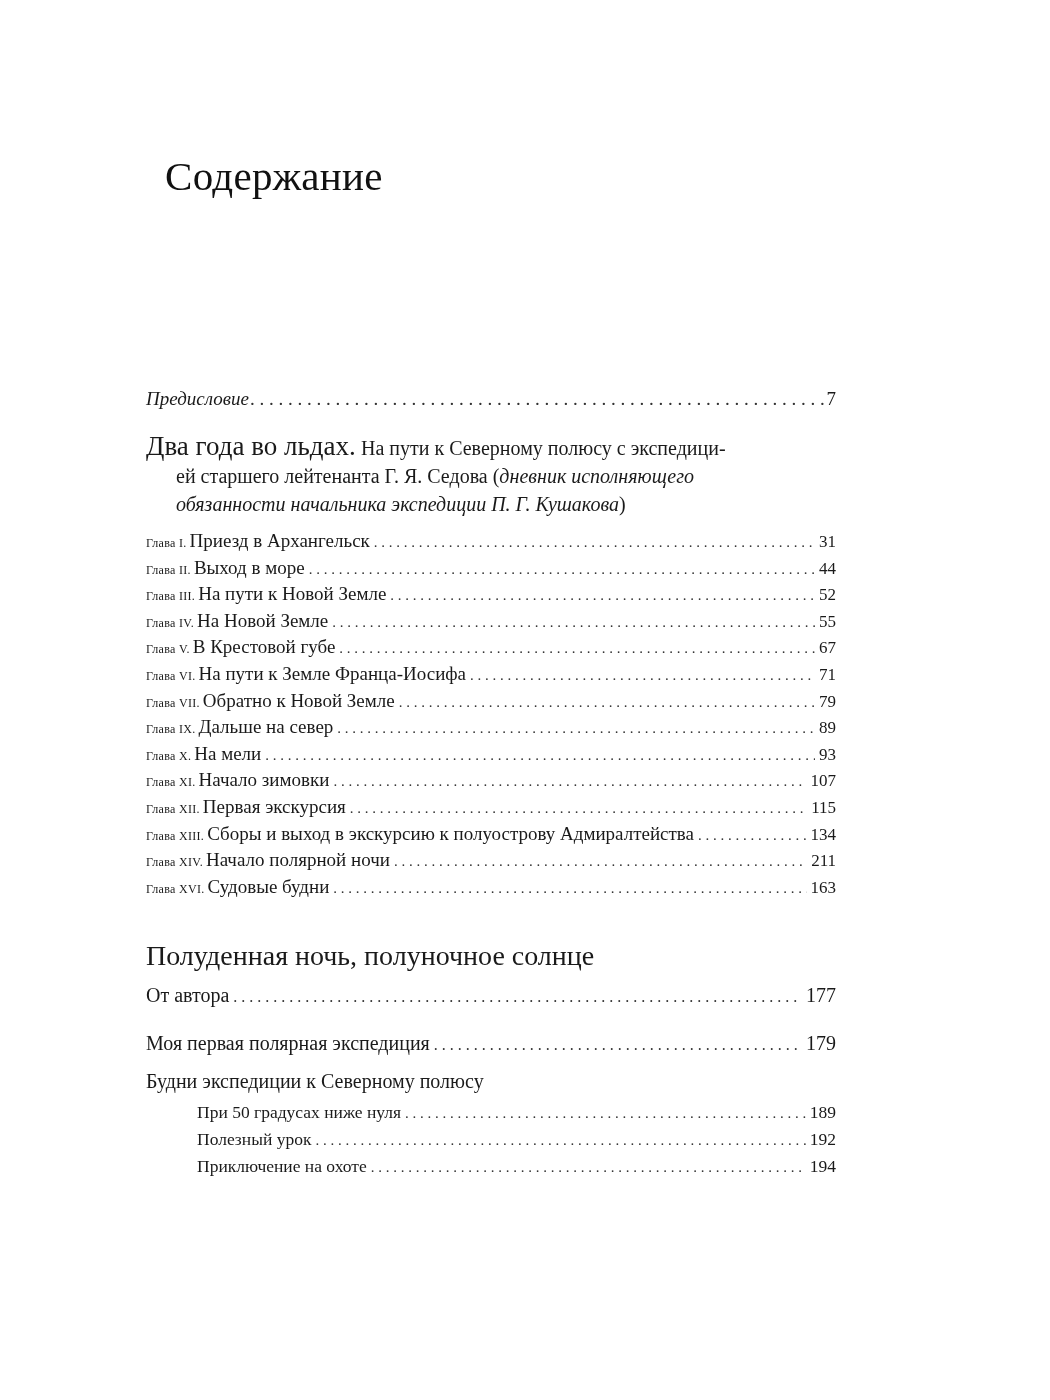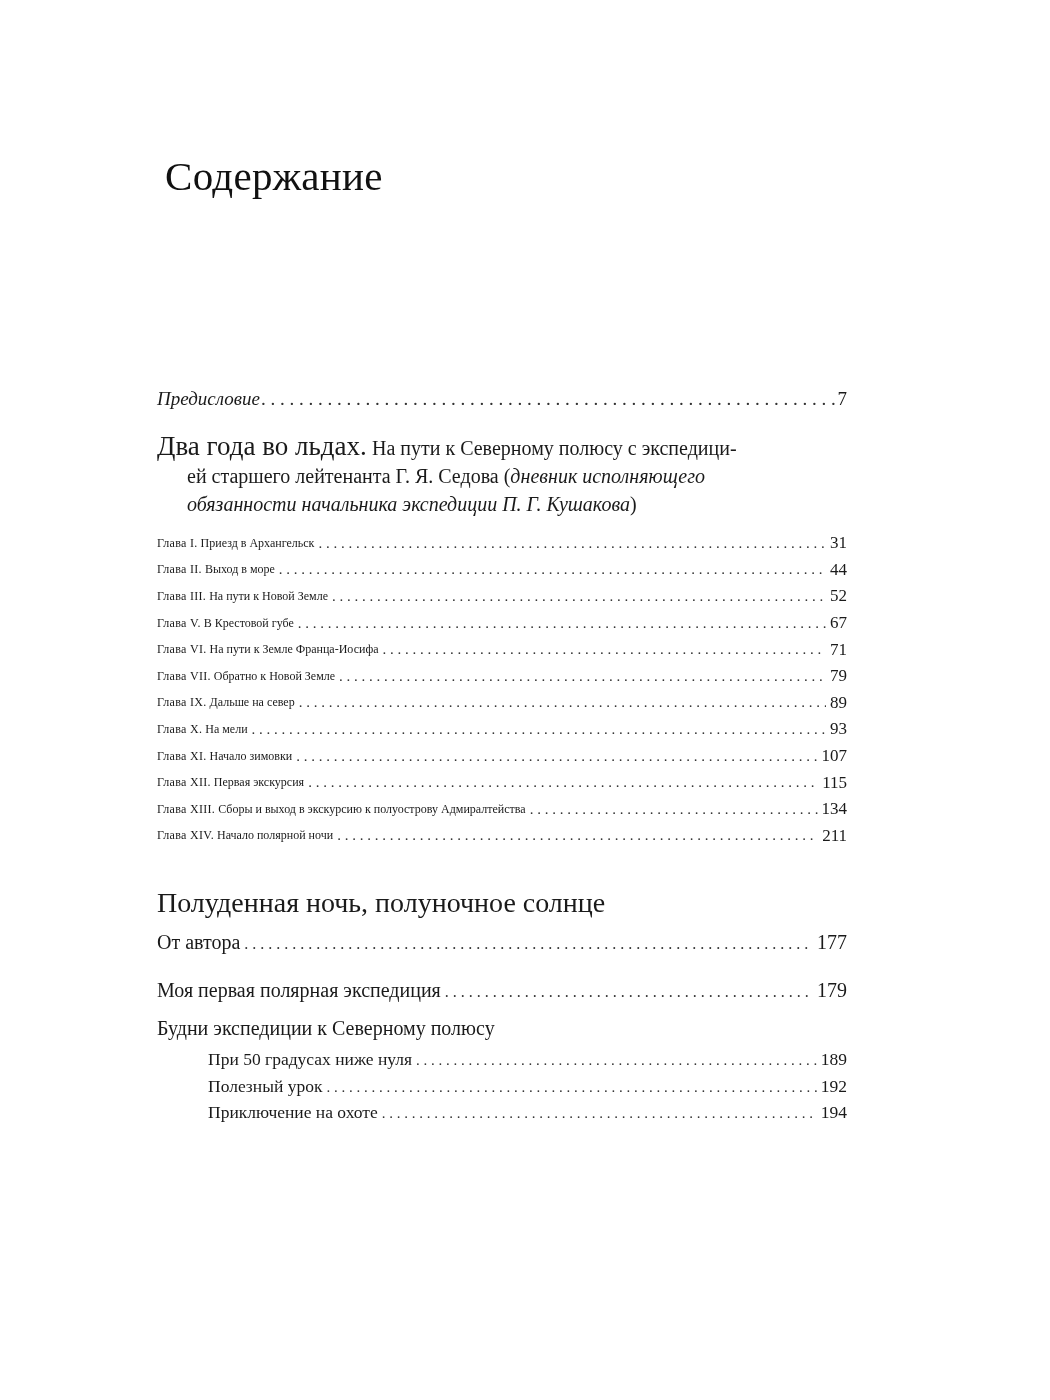--- a/index.html
+++ b/index.html
@@ -10,21 +10,21 @@
       font-family: "Liberation Serif", "DejaVu Serif", serif;
       position: relative;
       overflow: hidden;
     }
     .page-title {
       position: absolute; left: 165px; top: 152px;
       font-size: 41px; font-weight: normal; margin: 0;
       letter-spacing: 0.3px;
       color: #111;
     }
-    .toc { position: absolute; left: 157px; top: 388px; width: 690px; }
+    .toc { position: absolute; left: 146px; top: 388px; width: 690px; }
     .row {
       display: flex; align-items: baseline;
       white-space: nowrap;
     }
     .row .leader {
       flex: 1 1 auto;
       overflow: hidden;
       margin: 0 4px;
       color: #333;
     }
@@ -38,23 +38,23 @@
     .preface .title { font-style: italic; }
     .preface .leader { font-size: 19px; margin: 0 1px; }
 
     .part1 { margin-top: 14px; font-size: 21px; line-height: 28px; }
     .part1 .part-title { font-size: 27px; }
     .part1 .desc { font-size: 20px; }
     .part1 .hang { padding-left: 30px; }
     .part1 .it { font-style: italic; }
 
     .chapters { margin-top: 12px; }
-    .chapter { font-size: 17px; height: 26.6px; align-items: center; }
+    .chapter { font-size: 17px; height: 26.6px; }
     .chapter .ch-label { font-size: 12px; letter-spacing: 0.3px; margin-right: 3px; }
-    .chapter .ch-title { font-size: 12px; }
+    .chapter .ch-title { font-size: 19px; }
     .chapter .leader { font-size: 15px; }
 
     .part2-title {
       margin-top: 36px;
       font-size: 28px; line-height: 36px;
     }
     .main-entry { font-size: 20px; height: 38px; margin-top: 10px; }
     .main-entry .leader { font-size: 16px; }
     .section-head { font-size: 20px; height: 32px; }
     .sub-entry { font-size: 17.5px; height: 26.6px; padding-left: 51px; }
@@ -99,20 +99,26 @@
         <span class="leader"></span>
         <span class="page">44</span>
       </div>
       <div class="row chapter">
         <span class="ch-label">Глава III.</span>
         <span class="ch-title">На пути к Новой Земле</span>
         <span class="leader"></span>
         <span class="page">52</span>
       </div>
       <div class="row chapter">
+        <span class="ch-label">Глава IV.</span>
+        <span class="ch-title">На Новой Земле</span>
+        <span class="leader"></span>
+        <span class="page">55</span>
+      </div>
+      <div class="row chapter">
         <span class="ch-label">Глава V.</span>
         <span class="ch-title">В Крестовой губе</span>
         <span class="leader"></span>
         <span class="page">67</span>
       </div>
       <div class="row chapter">
         <span class="ch-label">Глава VI.</span>
         <span class="ch-title">На пути к Земле Франца-Иосифа</span>
         <span class="leader"></span>
         <span class="page">71</span>
@@ -151,20 +157,26 @@
         <span class="ch-label">Глава XIII.</span>
         <span class="ch-title">Сборы и выход в экскурсию к полуострову Адмиралтейства</span>
         <span class="leader"></span>
         <span class="page">134</span>
       </div>
       <div class="row chapter">
         <span class="ch-label">Глава XIV.</span>
         <span class="ch-title">Начало полярной ночи</span>
         <span class="leader"></span>
         <span class="page">211</span>
+      </div>
+      <div class="row chapter">
+        <span class="ch-label">Глава XVI.</span>
+        <span class="ch-title">Судовые будни</span>
+        <span class="leader"></span>
+        <span class="page">163</span>
       </div>
     </div>
 
   <div class="part2-title">Полуденная ночь, полуночное солнце</div>
 
   <div id="part2-entries">
       <div class="row main-entry">
         <span>От автора</span>
         <span class="leader"></span>
         <span class="page">177</span>

